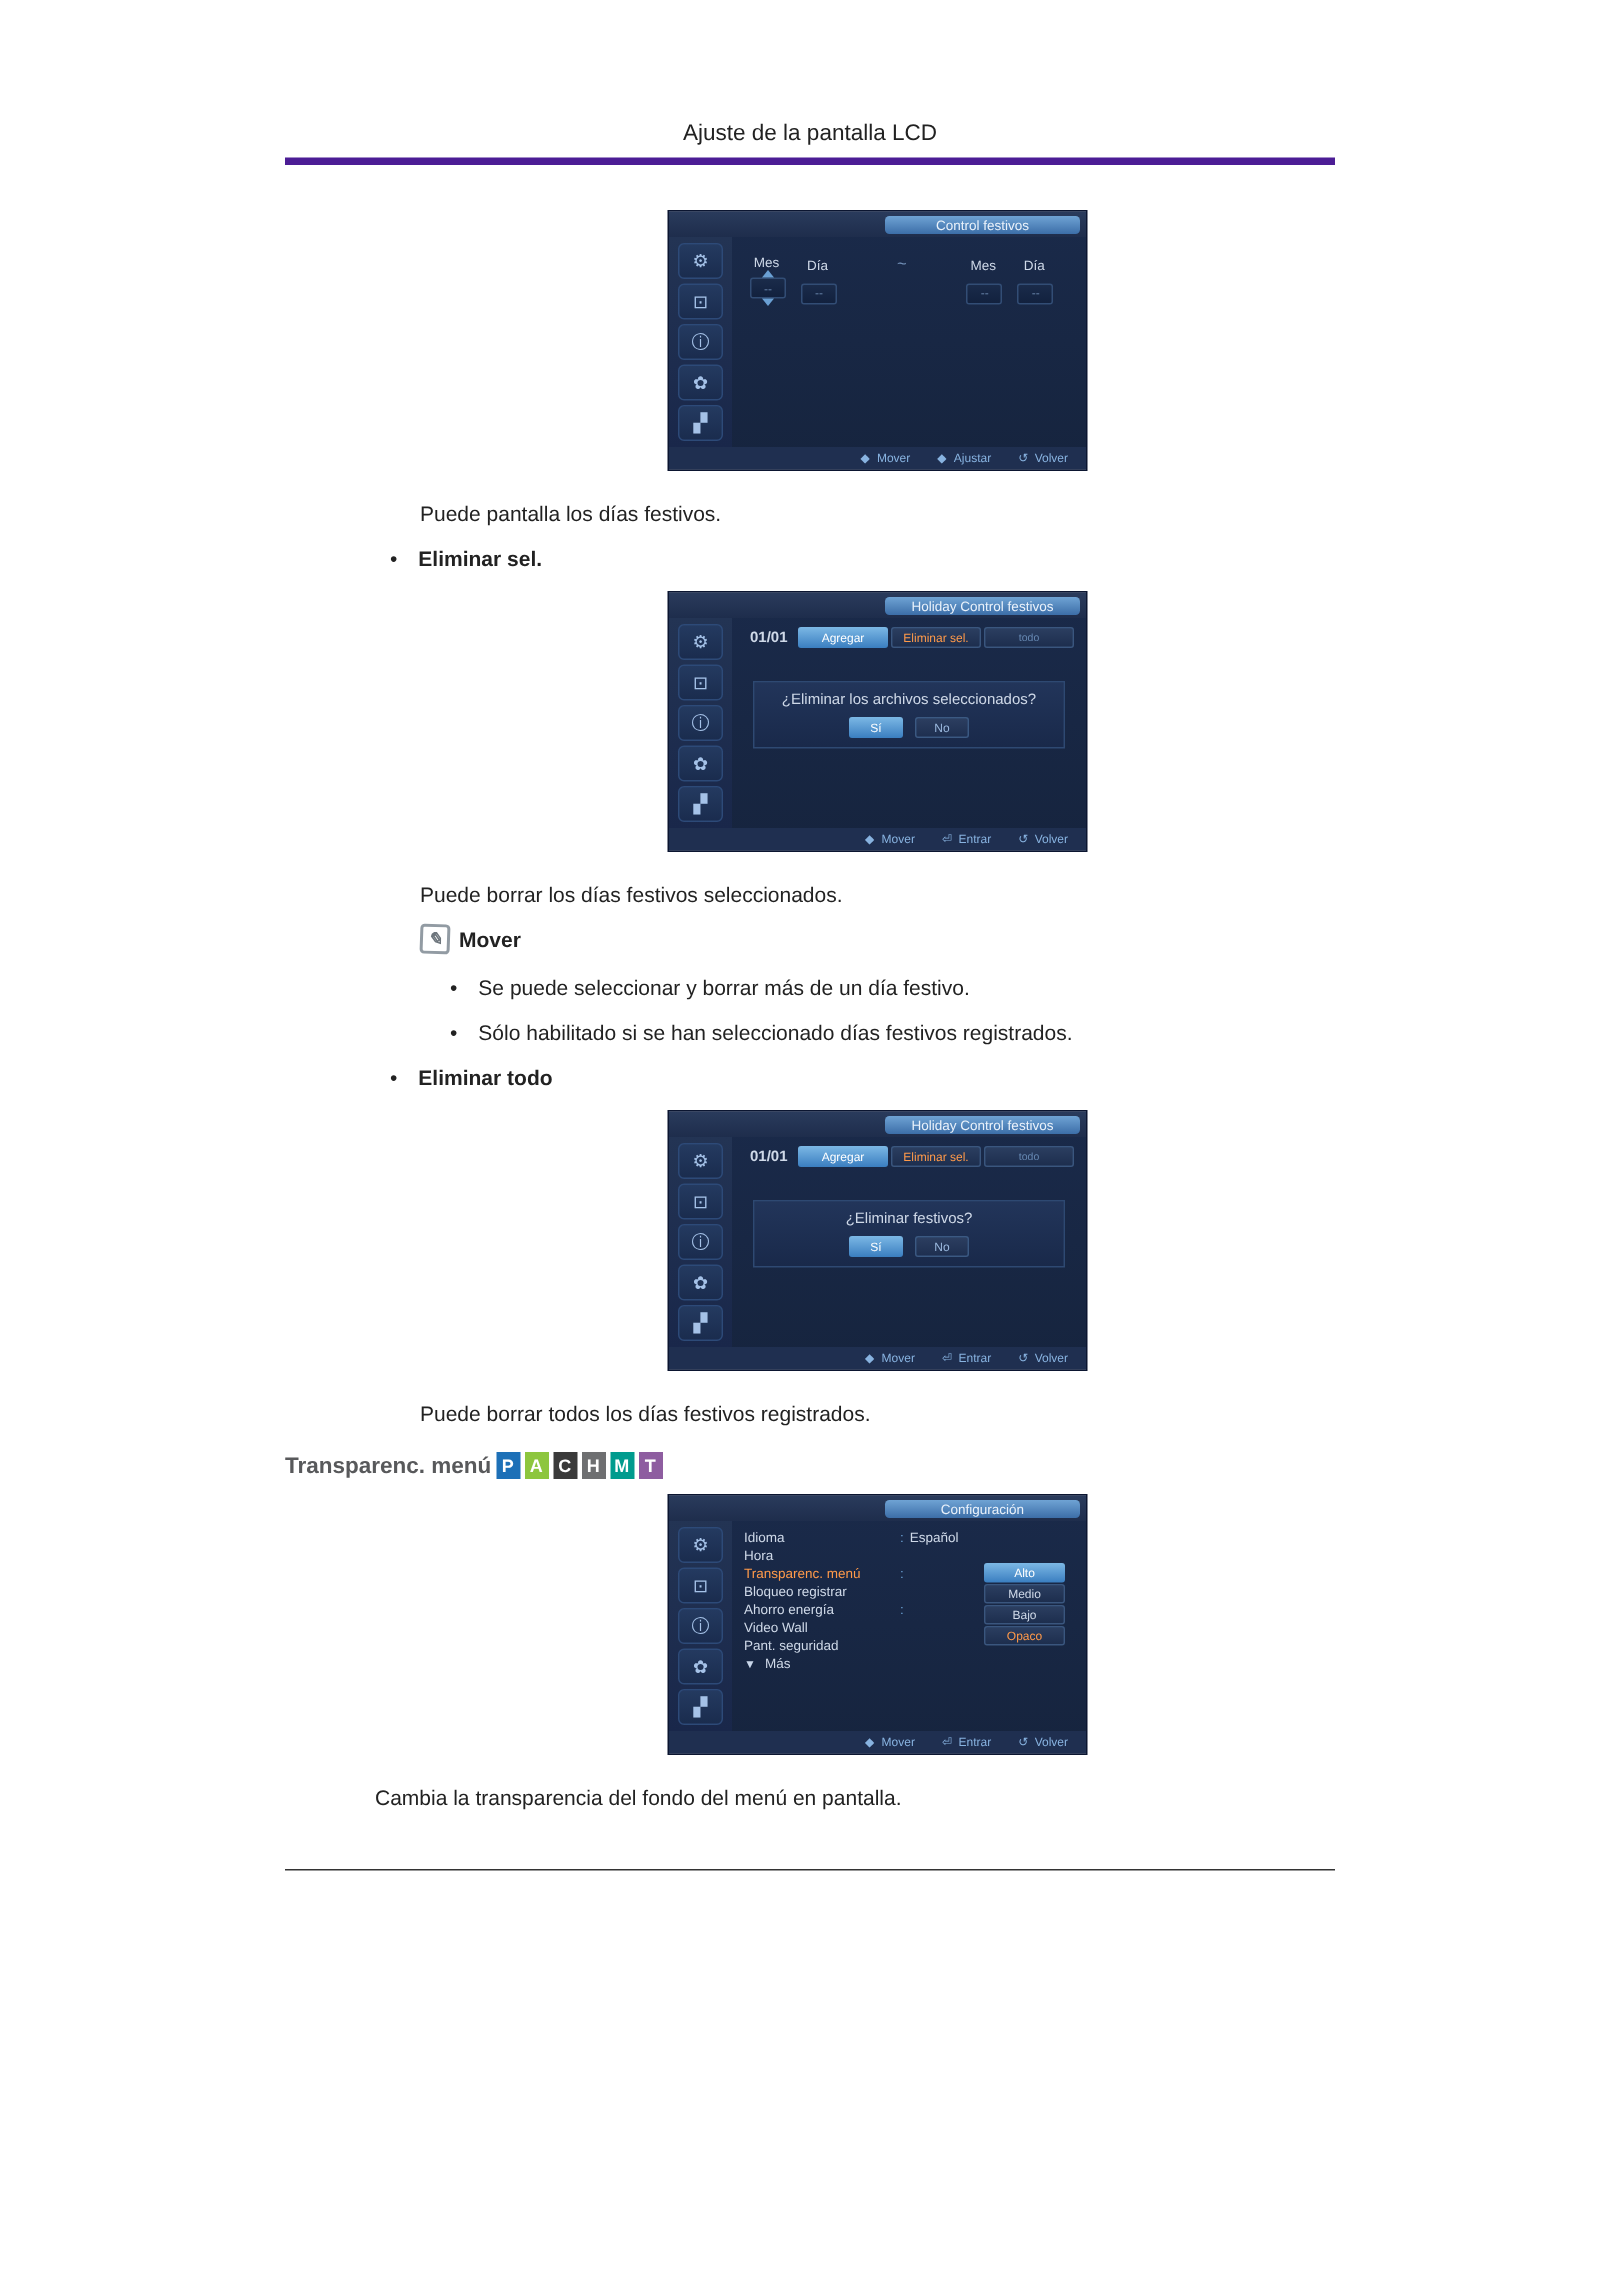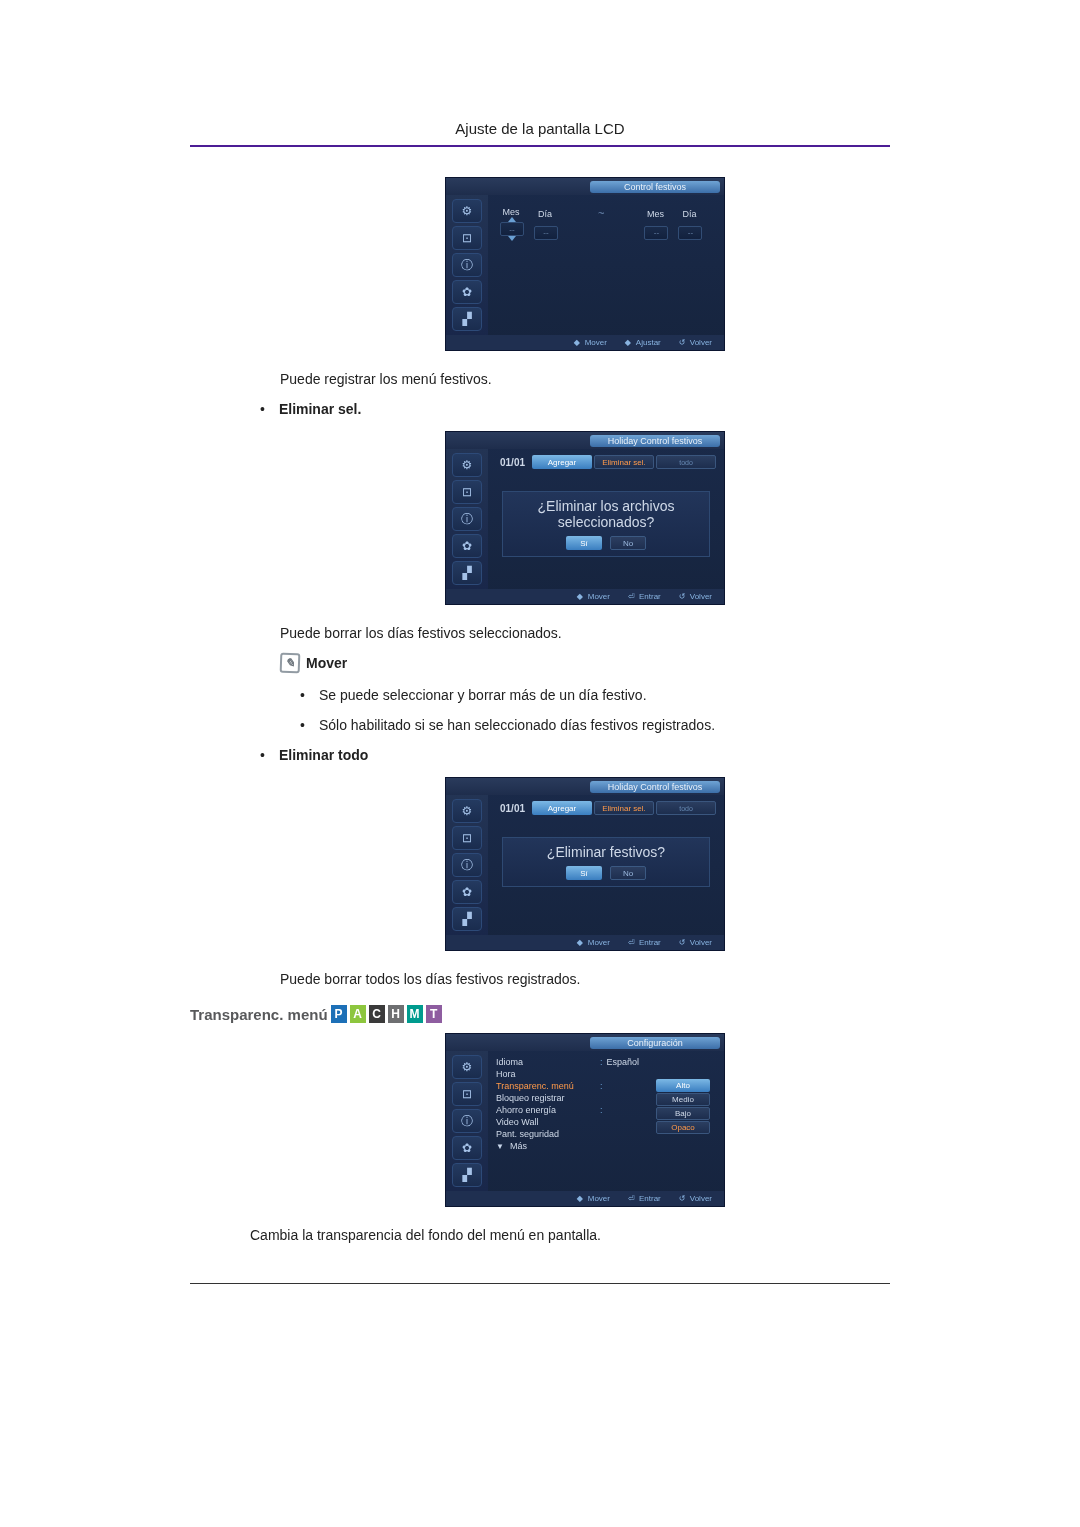--- a/index.html
+++ b/index.html
@@ -11,25 +11,24 @@
   padding: 40px 20px;
 }
 .page {
   width: 820px;
   margin: 0 auto;
   background: #fff;
   padding: 40px 60px 80px;
 }
 .page-header {
   text-align: center;
-  border-bottom: 2px solid #4c1d95;
+  border-bottom: 5px solid #4c1d95;
   padding-bottom: 8px;
   margin-bottom: 30px;
   font-size: 15px;
-  margin-top: 40px;
 }
 .content { margin-left: 90px; }
 
 .osd {
   width: 280px;
   margin: 10px auto 20px;
   background: linear-gradient(#1a2a4a, #16243e);
   border: 1px solid #0b1530;
   font-size: 9px;
   color: #cfd9e8;
@@ -117,21 +116,21 @@
 .abtn.secondary { background: linear-gradient(#2b3e60,#1d2e4e); color:#ff9a4a; border:1px solid #3a567e; }
 .abtn.tert { background: linear-gradient(#2b3e60,#1d2e4e); color:#6688b2; font-size:7px; border:1px solid #3a567e; }
 
 .dialog {
   position:absolute; left:14px; right:14px; top:42px;
   background: linear-gradient(#22355a,#19294a);
   border:1px solid #2e4972;
   padding:6px;
   text-align:center;
 }
-.dialog-msg { color:#cfd9e8; font-size:14px; margin-bottom:6px; }
+.dialog-msg { color:#cfd9e8; font-size:10px; margin-bottom:6px; }
 .dialog-btns { display:flex; justify-content:center; gap:8px; }
 .dbtn { width:36px; height:14px; font-size:8px; display:flex; align-items:center; justify-content:center; border-radius:2px; }
 .dbtn.yes { background:linear-gradient(#7cb8e5,#3a7ec0); color:#fff; }
 .dbtn.no { background:linear-gradient(#2c3e60,#1e2f50); color:#9ab8de; border:1px solid #3b5982; }
 
 .cfg-list { display:flex; flex-direction:column; gap:2px; }
 .cfg-row { display:flex; align-items:center; gap:4px; font-size:9px; }
 .cfg-label { width:100px; }
 .cfg-colon { color:#6aa0d4; }
 .cfg-val { color:#cfd9e8; }
@@ -252,21 +251,21 @@
             <span class="foot-icon">◆</span>
             <span>Ajustar</span>
           </span>
         <span>
             <span class="foot-icon">↺</span>
             <span>Volver</span>
           </span>
       </div>
     </div>
 
-    <p class="body-text">Puede registrar los menú festivos.</p>
+    <p class="body-text">Puede pantalla los días festivos.</p>
 
     <ul class="bullet-list">
       <li>
           <span class="btext">Eliminar sel.</span>
         </li>
     </ul>
 
     <div class="osd">
       <div class="osd-titlebar">
           <div class="osd-title-tab">Holiday Control festivos</div>

